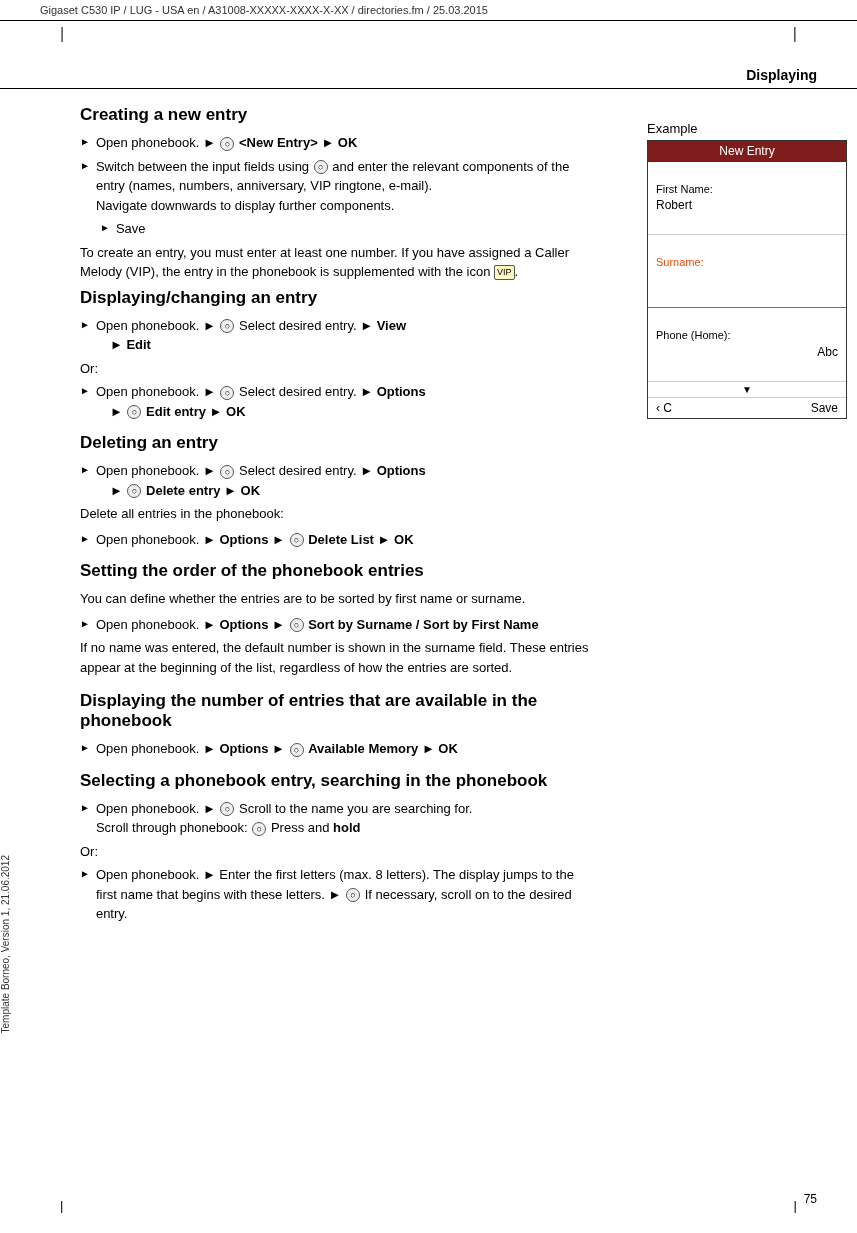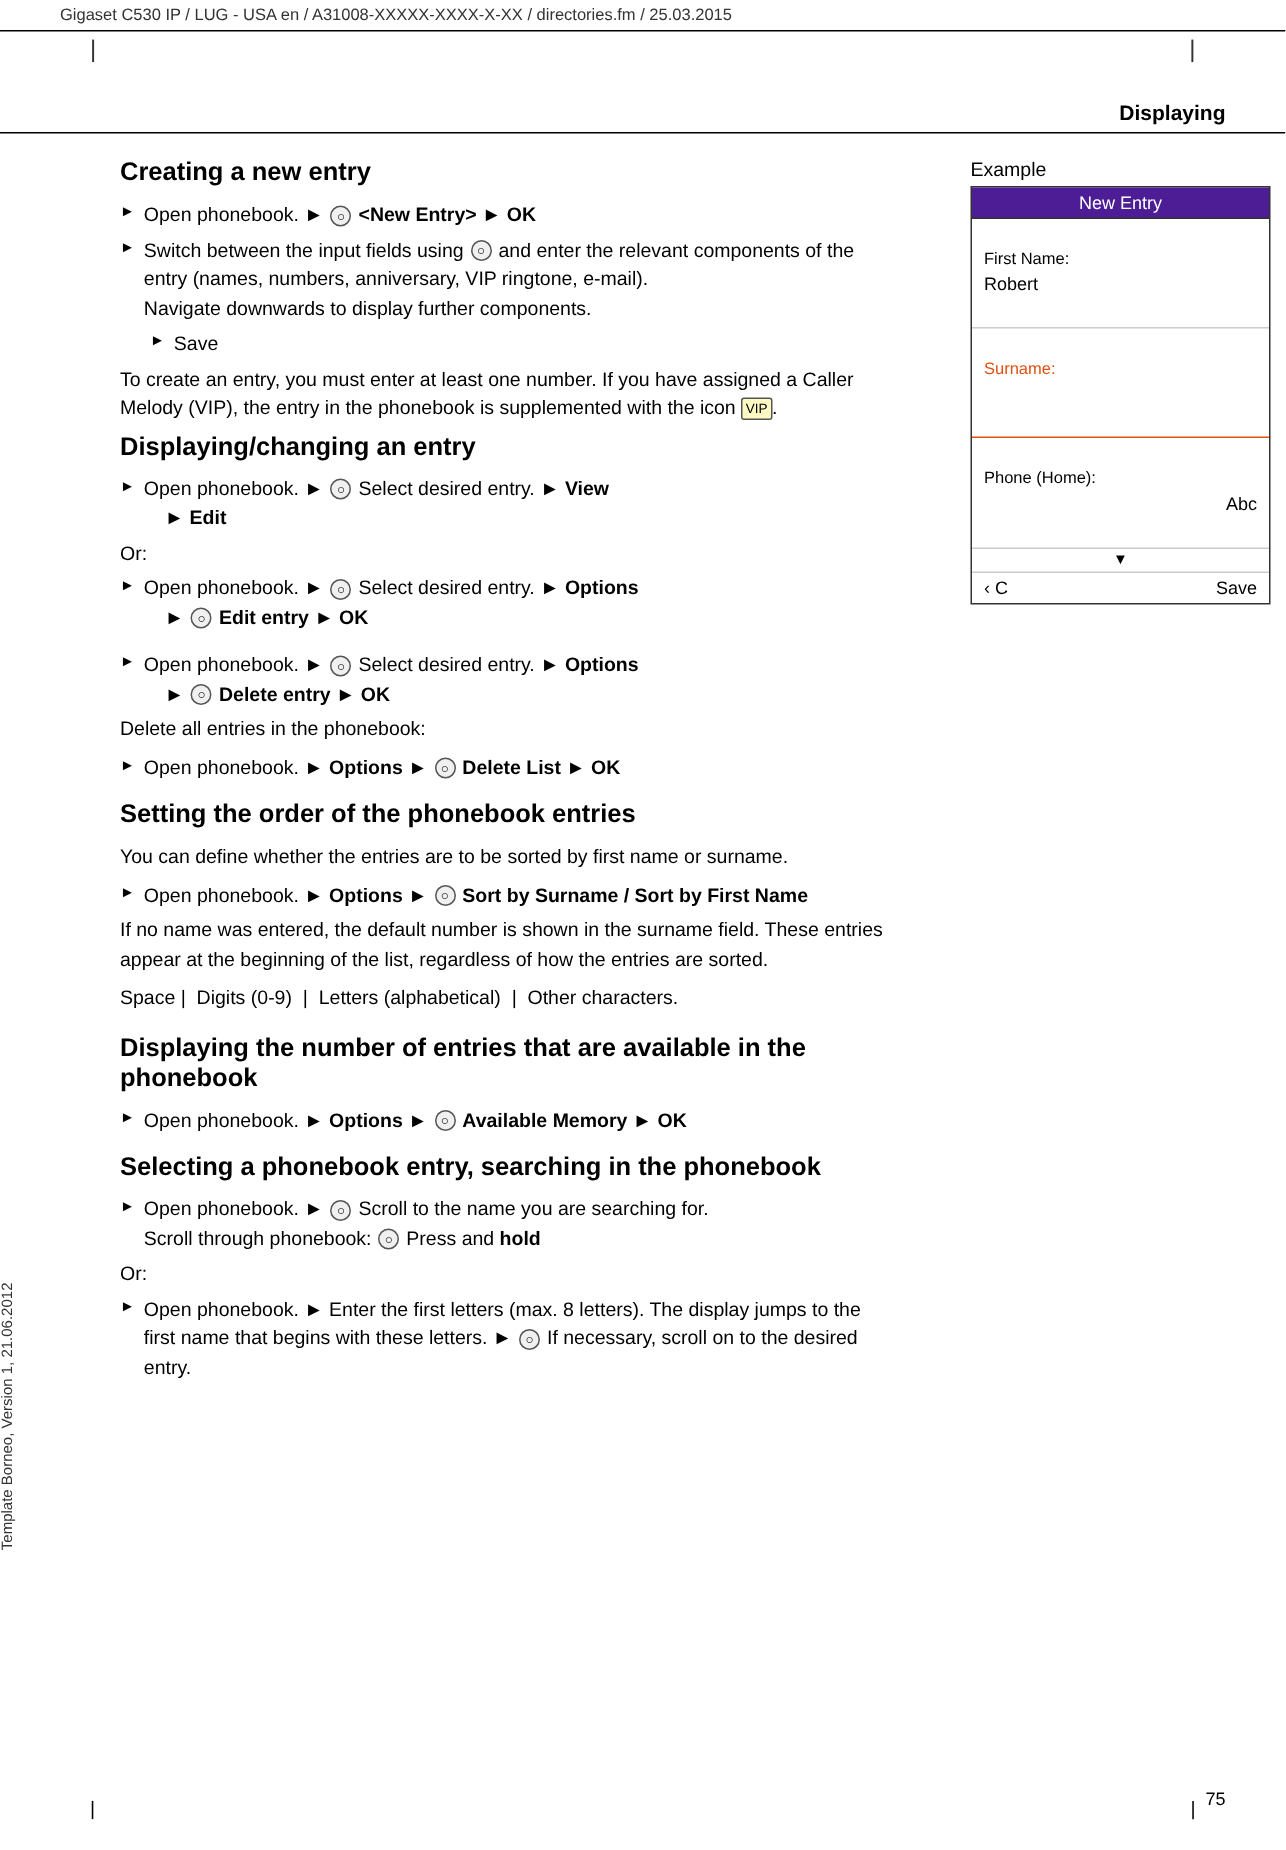--- a/index.html
+++ b/index.html
@@ -90,38 +90,38 @@
     }
 
     .or-line {
       margin-bottom: 4px;
       line-height: 1.5;
     }
 
     
     .example-box {
       position: absolute;
-      top: 0;
+      top: 16px;
       right: 0;
       width: 210px;
     }
 
     .example-label {
       font-size: 13px;
       margin-bottom: 4px;
     }
 
     .phone-screen {
       border: 1.5px solid #333;
       width: 200px;
       background: #fff;
     }
 
     .phone-title-bar {
-      background: #4c1d95;
+      background: #7f1d1d;
       color: #fff;
       text-align: center;
       padding: 3px 6px;
       font-size: 12px;
       border-bottom: 1px solid #333;
     }
 
     .phone-row {
       padding: 20px 8px;
       font-size: 12px;
@@ -299,20 +299,21 @@
     <div class="bullet-item">
       <span class="bullet-arrow">►</span>
       <span class="bullet-text">
         Open phonebook. ► <span class="nav-icon">○</span> Select desired entry. ► <span class="bold">Options</span><br>
         <span style="margin-left:14px;">► <span class="nav-icon">○</span> <span class="bold">Edit entry</span> ► <span class="bold">OK</span></span>
       </span>
     </div>
 
     <div class="section-divider"></div>
 
+    <div class="section-title">Deleting an entry</div>
 
     <div class="bullet-item">
       <span class="bullet-arrow">►</span>
       <span class="bullet-text">
         Open phonebook. ► <span class="nav-icon">○</span> Select desired entry. ► <span class="bold">Options</span><br>
         <span style="margin-left:14px;">► <span class="nav-icon">○</span> <span class="bold">Delete entry</span> ► <span class="bold">OK</span></span>
       </span>
     </div>
 
     <div class="para">
@@ -340,23 +341,20 @@
         Open phonebook. ► <span class="bold">Options</span> ► <span class="nav-icon">○</span> <span class="bold">Sort by Surname / Sort by First Name</span>
       </span>
     </div>
 
     <div class="para">
       If no name was entered, the default number is shown in the surname field. These entries appear
       at the beginning of the list, regardless of how the entries are sorted.
     </div>
 
 
-    <div class="para">
-      Space |&nbsp; Digits (0-9)&nbsp; |&nbsp; Letters (alphabetical)&nbsp; |&nbsp; Other characters.
-    </div>
 
     <div class="section-divider"></div>
 
     <div class="section-title">Displaying the number of entries that are available in the phonebook</div>
 
     <div class="bullet-item">
       <span class="bullet-arrow">►</span>
       <span class="bullet-text">
         Open phonebook. ► <span class="bold">Options</span> ► <span class="nav-icon">○</span> <span class="bold">Available Memory</span> ► <span class="bold">OK</span>
       </span>

